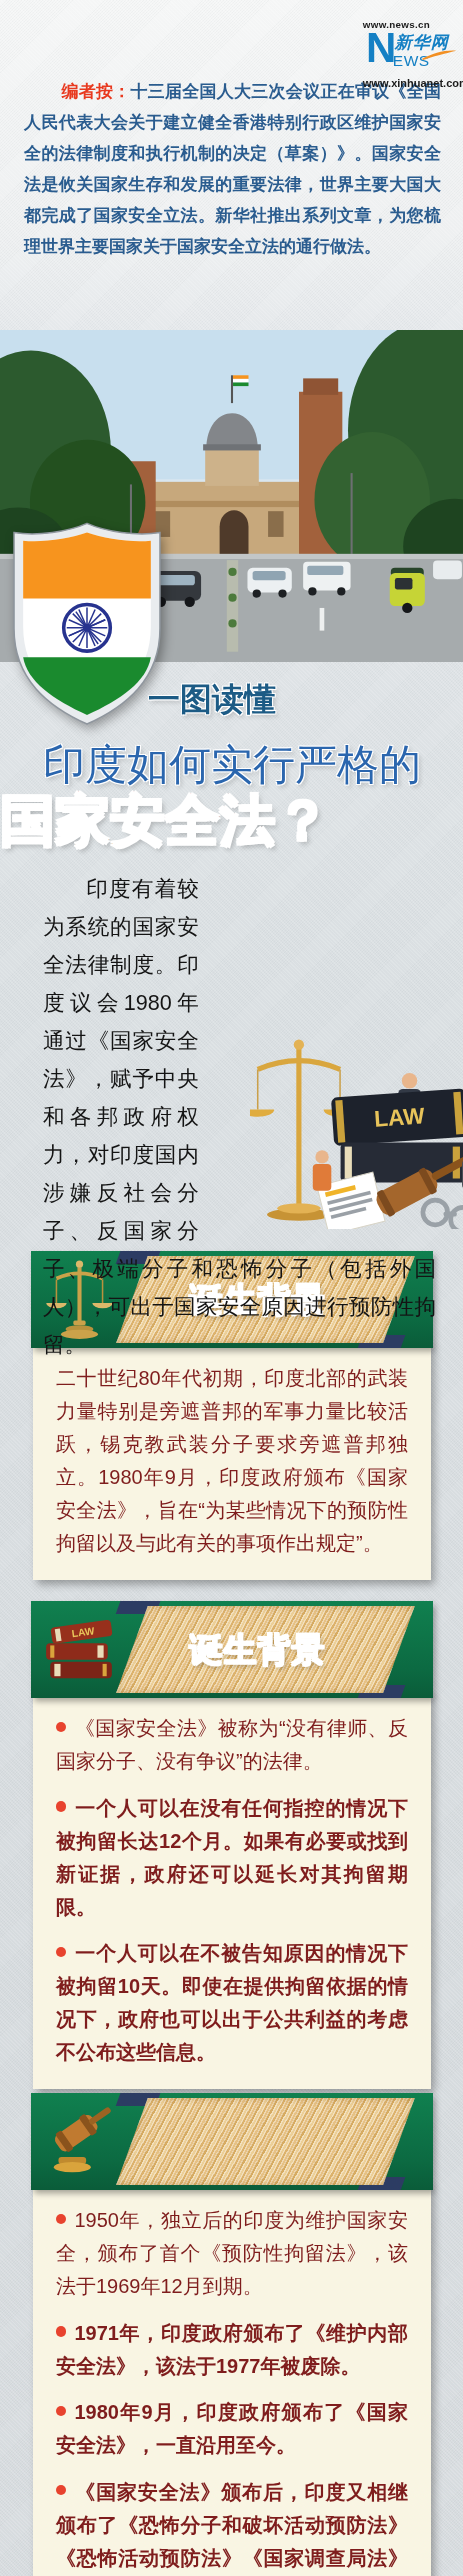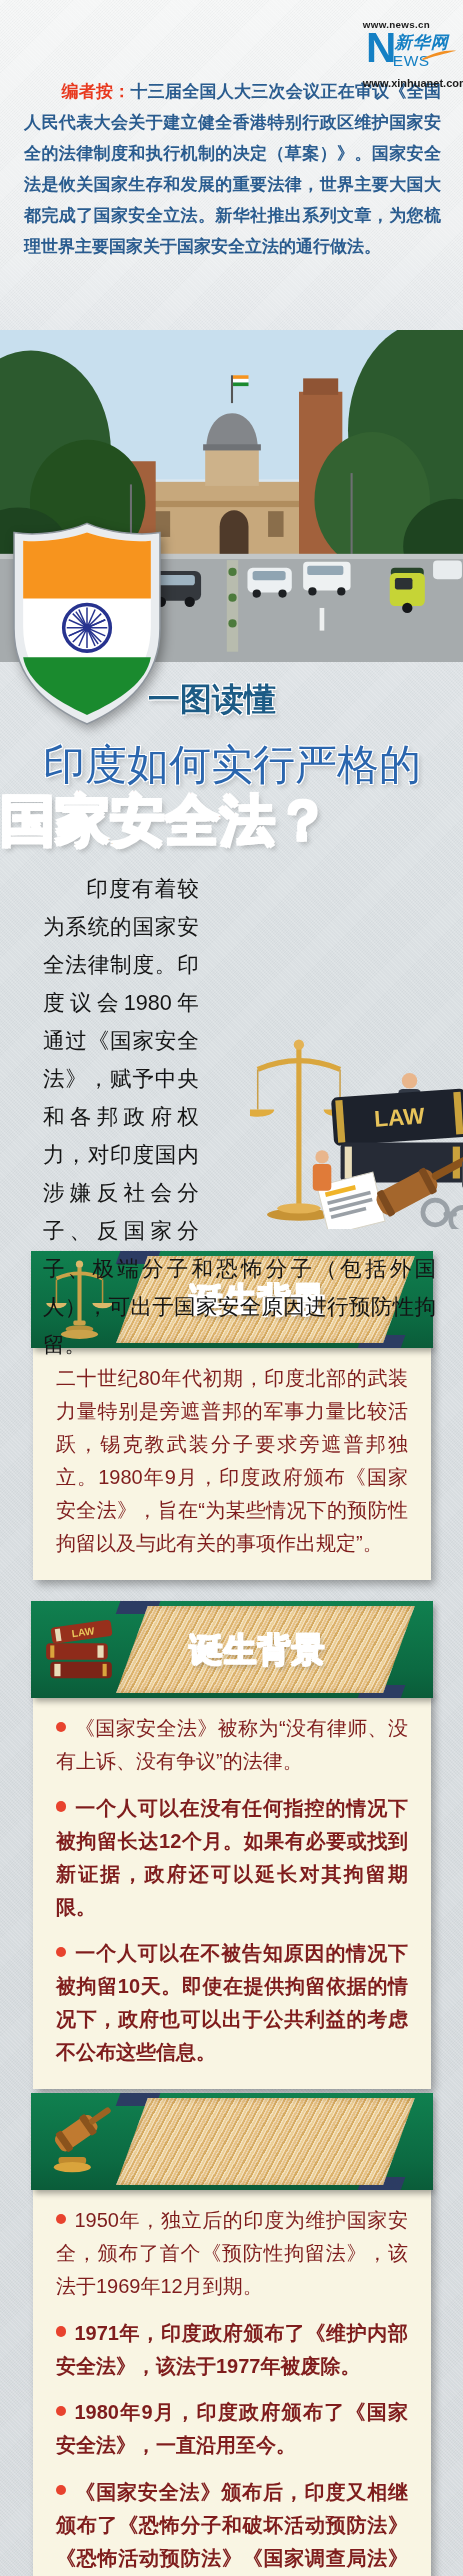--- a/index.html
+++ b/index.html
@@ -271,21 +271,21 @@
           <g transform="rotate(-8 75 42)">
             <rect x="20" y="26" width="118" height="32" rx="8" fill="#97301c"></rect>
             <rect x="28" y="30" width="10" height="24" fill="#e9dcb8"></rect>
             <text x="82" y="50" text-anchor="middle" font-size="20" font-weight="bold" fill="#e7c35a">LAW</text>
           </g>
         </svg>
       </div>
       <div class="banner-title grad-text">诞生背景</div>
     </div>
     <div class="card">
-      <p><span class="dot"></span><span>《国家安全法》被称为“没有律师、没有上诉、没有争议”的法律。</span></p>
+      <p><span class="dot"></span><span>《国家安全法》被称为“没有律师、反国家分子、没有争议”的法律。</span></p>
       <p><span class="dot"></span><span>一个人可以在没有任何指控的情况下被拘留长达12个月。如果有必要或找到新证据，政府还可以延长对其拘留期限。</span></p>
       <p><span class="dot"></span><span>一个人可以在不被告知原因的情况下被拘留10天。即使在提供拘留依据的情况下，政府也可以出于公共利益的考虑不公布这些信息。</span></p>
     </div>
   </div>
 
   <div class="section sec-3">
     <div class="banner">
       <div class="banner-green"></div>
       <div class="banner-tri-left"></div>
       <div class="banner-tri-right"></div>

